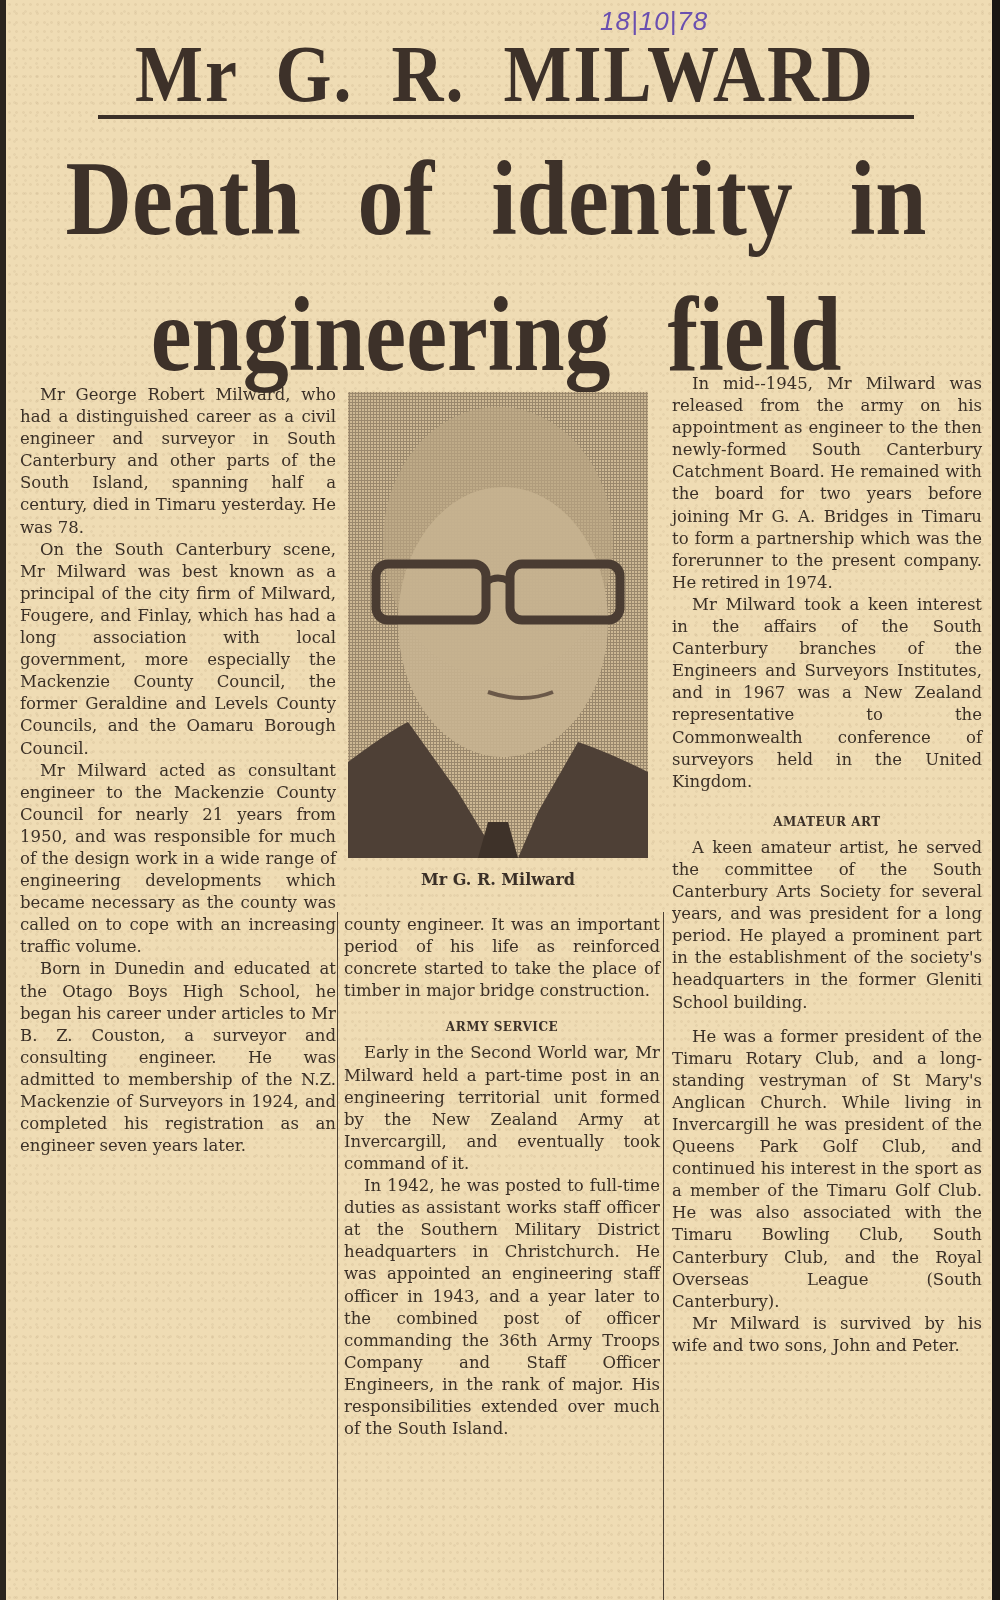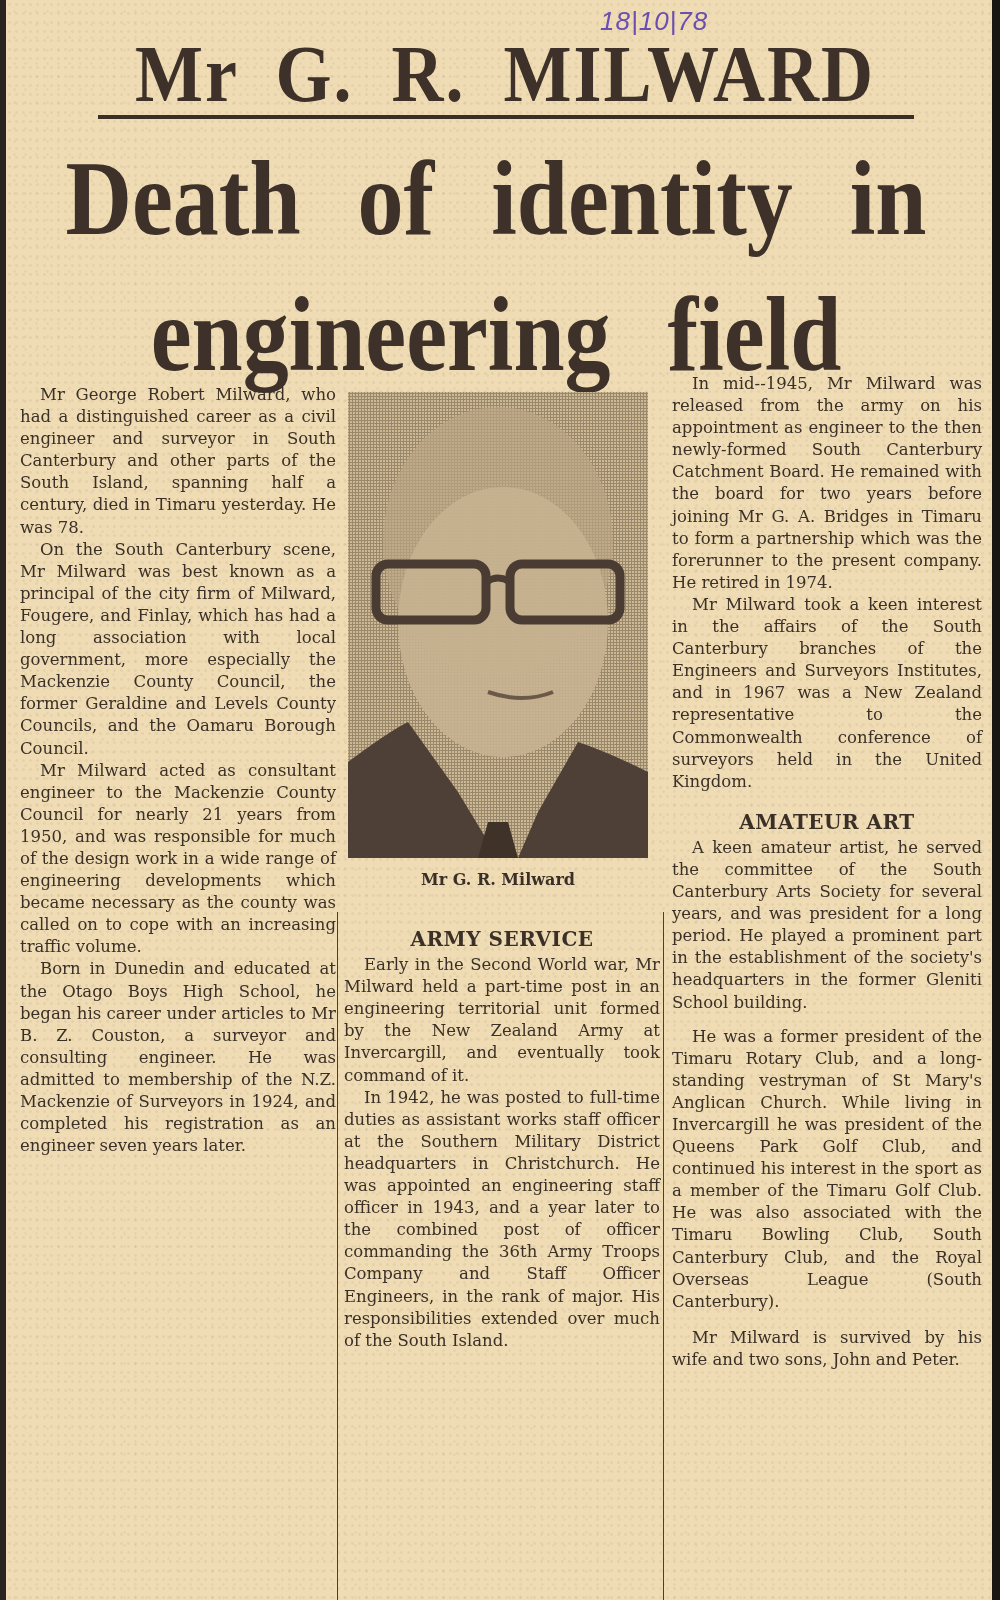--- a/index.html
+++ b/index.html
@@ -56,21 +56,21 @@
     text-align: justify; hyphens: manual;
   }
   .col p { margin: 0; text-indent: 20px; }
   .col p.noindent { text-indent: 0; }
   .col-a { left: 14px; top: 384px; width: 316px; }
   .col-b { left: 338px; top: 914px; width: 316px; }
   .col-c { left: 666px; top: 373px; width: 310px; }
 
   .subhead {
     font-family: "DejaVu Serif", serif; font-weight: bold;
-    font-size: 20px; text-align: center; letter-spacing: 0.5px;
+    font-size: 12px; text-align: center; letter-spacing: 0.5px;
     margin: 14px 0 4px 0; text-indent: 0;
   }
 
   .vrule { position: absolute; width: 1px; background: #4a3e33; }
   .vrule-1 { left: 331px; top: 912px; height: 688px; }
   .vrule-2 { left: 657px; top: 912px; height: 688px; }
 
   .photo {
     position: absolute; left: 342px; top: 392px; width: 300px; height: 466px;
     background: #cdb894;
@@ -121,27 +121,28 @@
       <path d="M300 466 L300 380 Q260 360 230 350 L190 420 L170 466 Z" fill="#4e4036"></path>
       <path d="M140 430 L160 430 L170 466 L130 466 Z" fill="#3e3229"></path>
     </svg>
   </div>
   <div class="caption">Mr G. R. Milward</div>
 
   <div class="vrule vrule-1"></div>
   <div class="vrule vrule-2"></div>
 
   <div class="col col-b">
+    <p class="noindent">county engineer. It was an important period of his life as reinforced concrete started to take the place of timber in major bridge construction.</p>
     <div class="subhead">ARMY SERVICE</div>
     <p>Early in the Second World war, Mr Milward held a part-time post in an engineering territorial unit formed by the New Zealand Army at Invercargill, and eventually took command of it.</p>
     <p>In 1942, he was posted to full-time duties as assistant works staff officer at the Southern Military District headquarters in Christchurch. He was appointed an engineering staff officer in 1943, and a year later to the combined post of officer commanding the 36th Army Troops Company and Staff Officer Engineers, in the rank of major. His responsibilities extended over much of the South Island.</p>
   </div>
 
   <div class="col col-c">
     <p>In mid--1945, Mr Milward was released from the army on his appointment as engineer to the then newly-formed South Canterbury Catchment Board. He remained with the board for two years before joining Mr G. A. Bridges in Timaru to form a partnership which was the forerunner to the present company. He retired in 1974.</p>
     <p style="">Mr Milward took a keen interest in the affairs of the South Canterbury branches of the Engineers and Surveyors Institutes, and in 1967 was a New Zealand representative to the Commonwealth conference of surveyors held in the United Kingdom.</p>
     <div class="subhead" style="margin-top:18px">AMATEUR ART</div>
     <p>A keen amateur artist, he served the committee of the South Canterbury Arts Society for several years, and was president for a long period. He played a prominent part in the establishment of the society's headquarters in the former Gleniti School building.</p>
     <p style="margin-top:12px">He was a former president of the Timaru Rotary Club, and a long-standing vestryman of St Mary's Anglican Church. While living in Invercargill he was president of the Queens Park Golf Club, and continued his interest in the sport as a member of the Timaru Golf Club. He was also associated with the Timaru Bowling Club, South Canterbury Club, and the Royal Overseas League (South Canterbury).</p>
-    <p style="margin-top:14px">Mr Milward is survived by his wife and two sons, John and Peter.</p>
+    <p style="margin-top:0">Mr Milward is survived by his wife and two sons, John and Peter.</p>
   </div>
 </div>
 <div class="right-edge"></div>
 
 </body></html>

